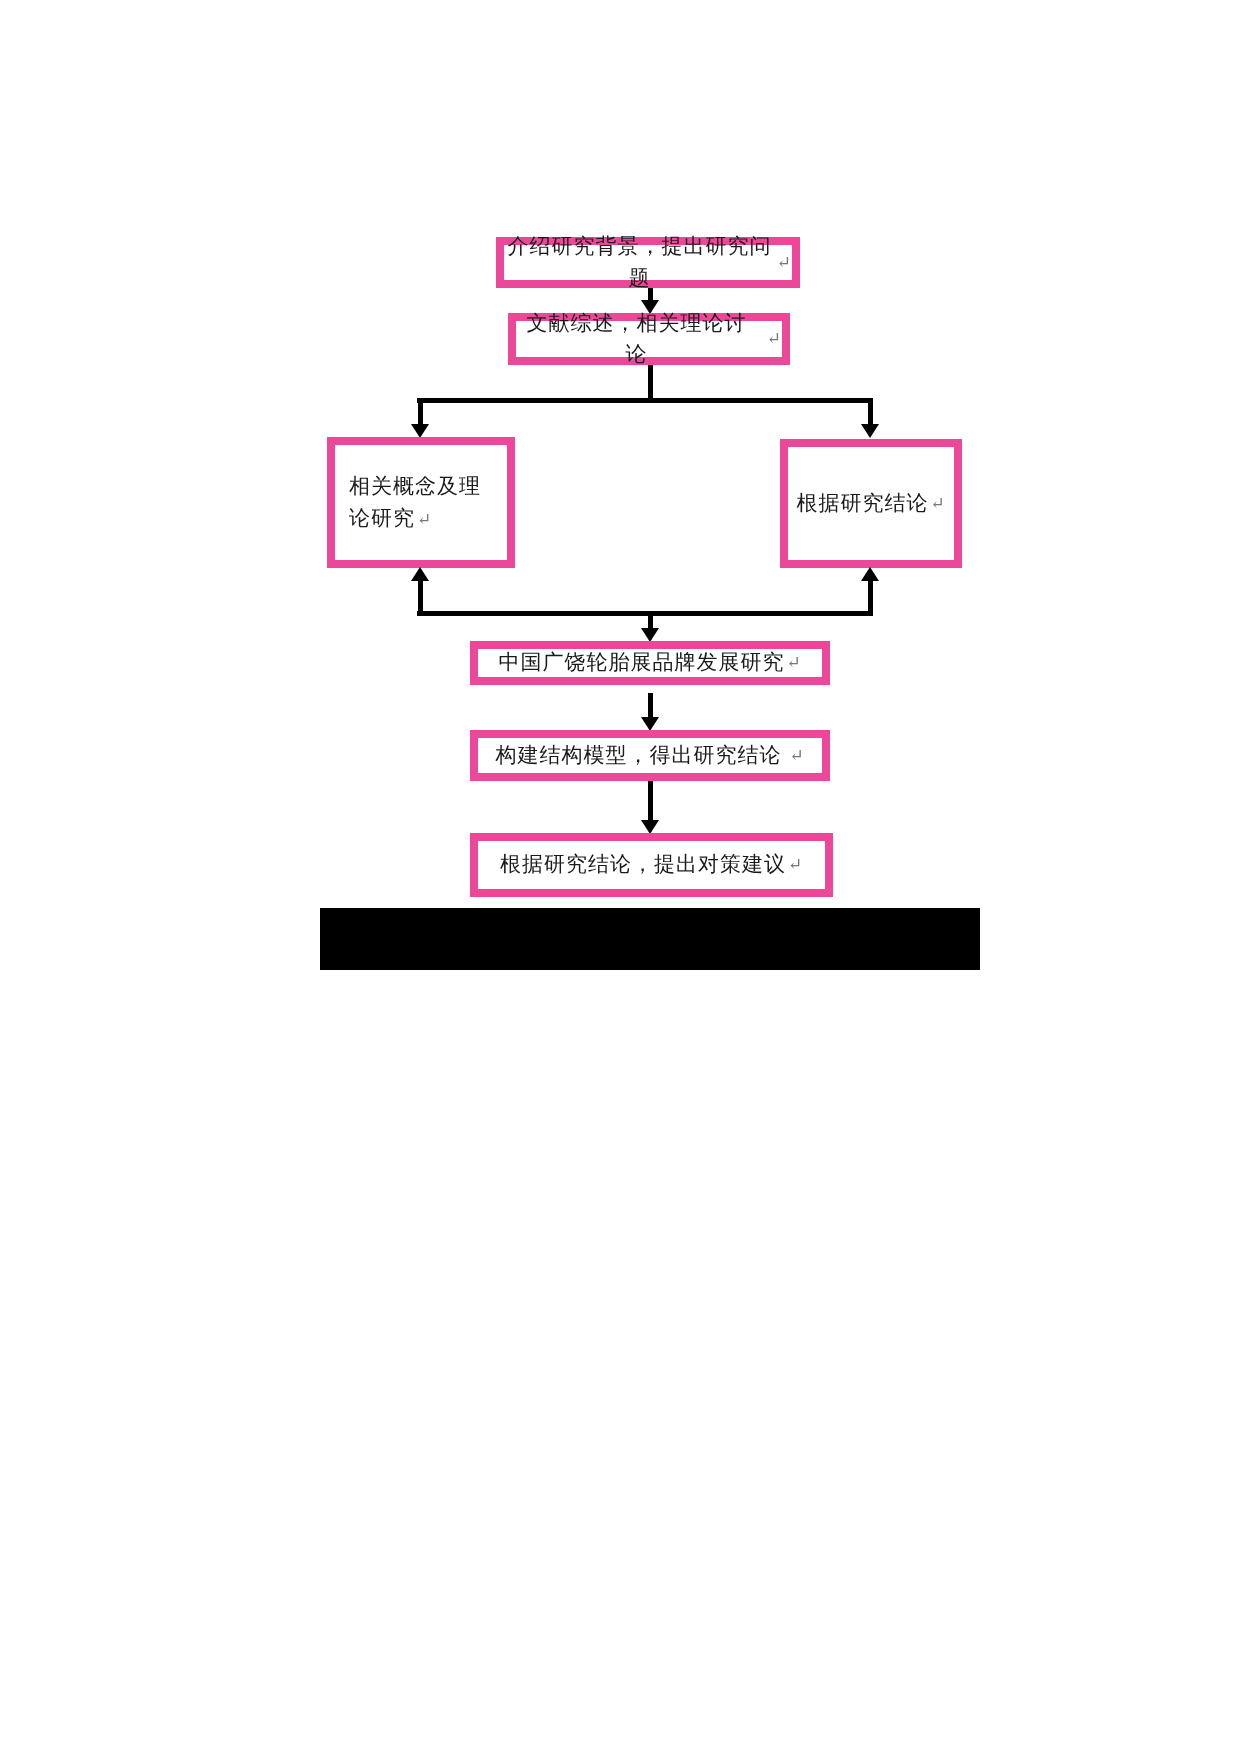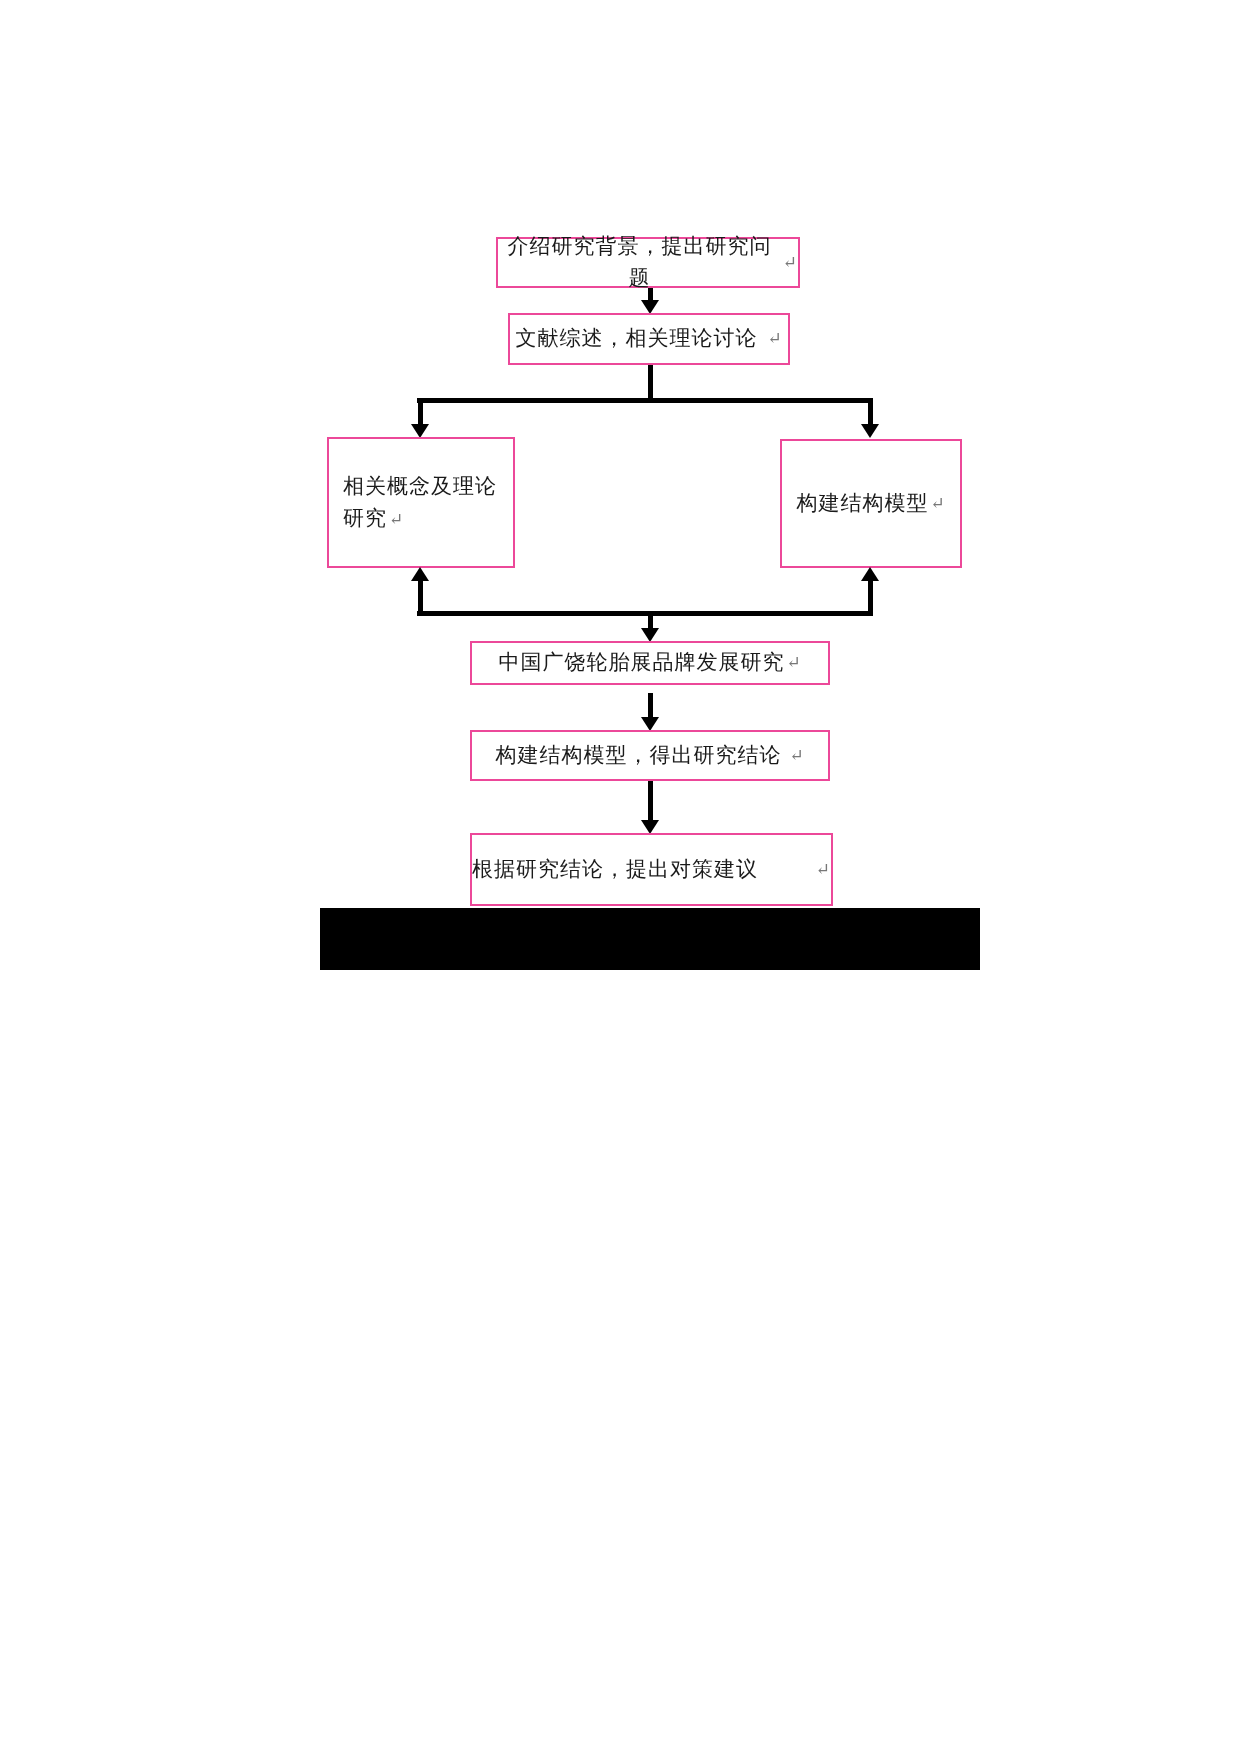--- a/index.html
+++ b/index.html
@@ -11,21 +11,21 @@
     position: relative;
     width: 1240px;
     height: 1754px;
     background: #ffffff;
     font-family: "Liberation Serif", "DejaVu Serif", serif;
     overflow: hidden;
   }
   .box {
     position: absolute;
     box-sizing: border-box;
-    border: 2px solid #ec4899;
+    border: 8px solid #ec4899;
     background: #ffffff;
     display: flex;
     align-items: center;
     justify-content: center;
     font-size: 21px;
     color: #1a1a1a;
     letter-spacing: 1px;
     line-height: 1.5;
     text-align: center;
   }
@@ -86,21 +86,21 @@
   <div class="vline" style="left:418px; top:398px; height:28px;"></div>
   <div class="tri down" style="left:411px; top:424px;"></div>
   <div class="vline" style="left:868px; top:398px; height:28px;"></div>
   <div class="tri down" style="left:861px; top:424px;"></div>
 
   <div class="box left-align" style="left:327px; top:437px; width:188px; height:131px;">
     <span><span>相关概念及理论研究</span><span class="pmark">↵</span></span>
   </div>
 
   <div class="box" style="left:780px; top:439px; width:182px; height:129px; padding:0 4px;">
-    <span>构建结构模型</span>
+    <span>根据研究结论</span>
       <span class="pmark">↵</span>
   </div>
 
   <div class="hline" style="left:417px; top:611px; width:456px;"></div>
   <div class="vline" style="left:418px; top:580px; height:36px;"></div>
   <div class="tri up" style="left:411px; top:567px;"></div>
   <div class="vline" style="left:868px; top:580px; height:36px;"></div>
   <div class="tri up" style="left:861px; top:567px;"></div>
   <div class="vline" style="left:648px; top:613px; height:17px;"></div>
   <div class="tri down" style="left:641px; top:628px;"></div>
@@ -114,20 +114,20 @@
   <div class="tri down" style="left:641px; top:717px;"></div>
 
   <div class="box" style="left:470px; top:730px; width:360px; height:51px;gap:6px;">
     <span>构建结构模型，得出研究结论</span>
       <span class="pmark">↵</span>
   </div>
 
   <div class="vline" style="left:648px; top:781px; height:41px;"></div>
   <div class="tri down" style="left:641px; top:820px;"></div>
 
-  <div class="box" style="left:470px; top:833px; width:363px; height:73px;justify-content:space-between;">
+  <div class="box" style="left:470px; top:833px; width:363px; height:64px;">
     <span>根据研究结论，提出对策建议</span>
       <span class="pmark">↵</span>
   </div>
 
   <div class="redaction" style="left:320px; top:908px; width:660px; height:62px;"></div>
 
 </div>
 
 </body></html>

